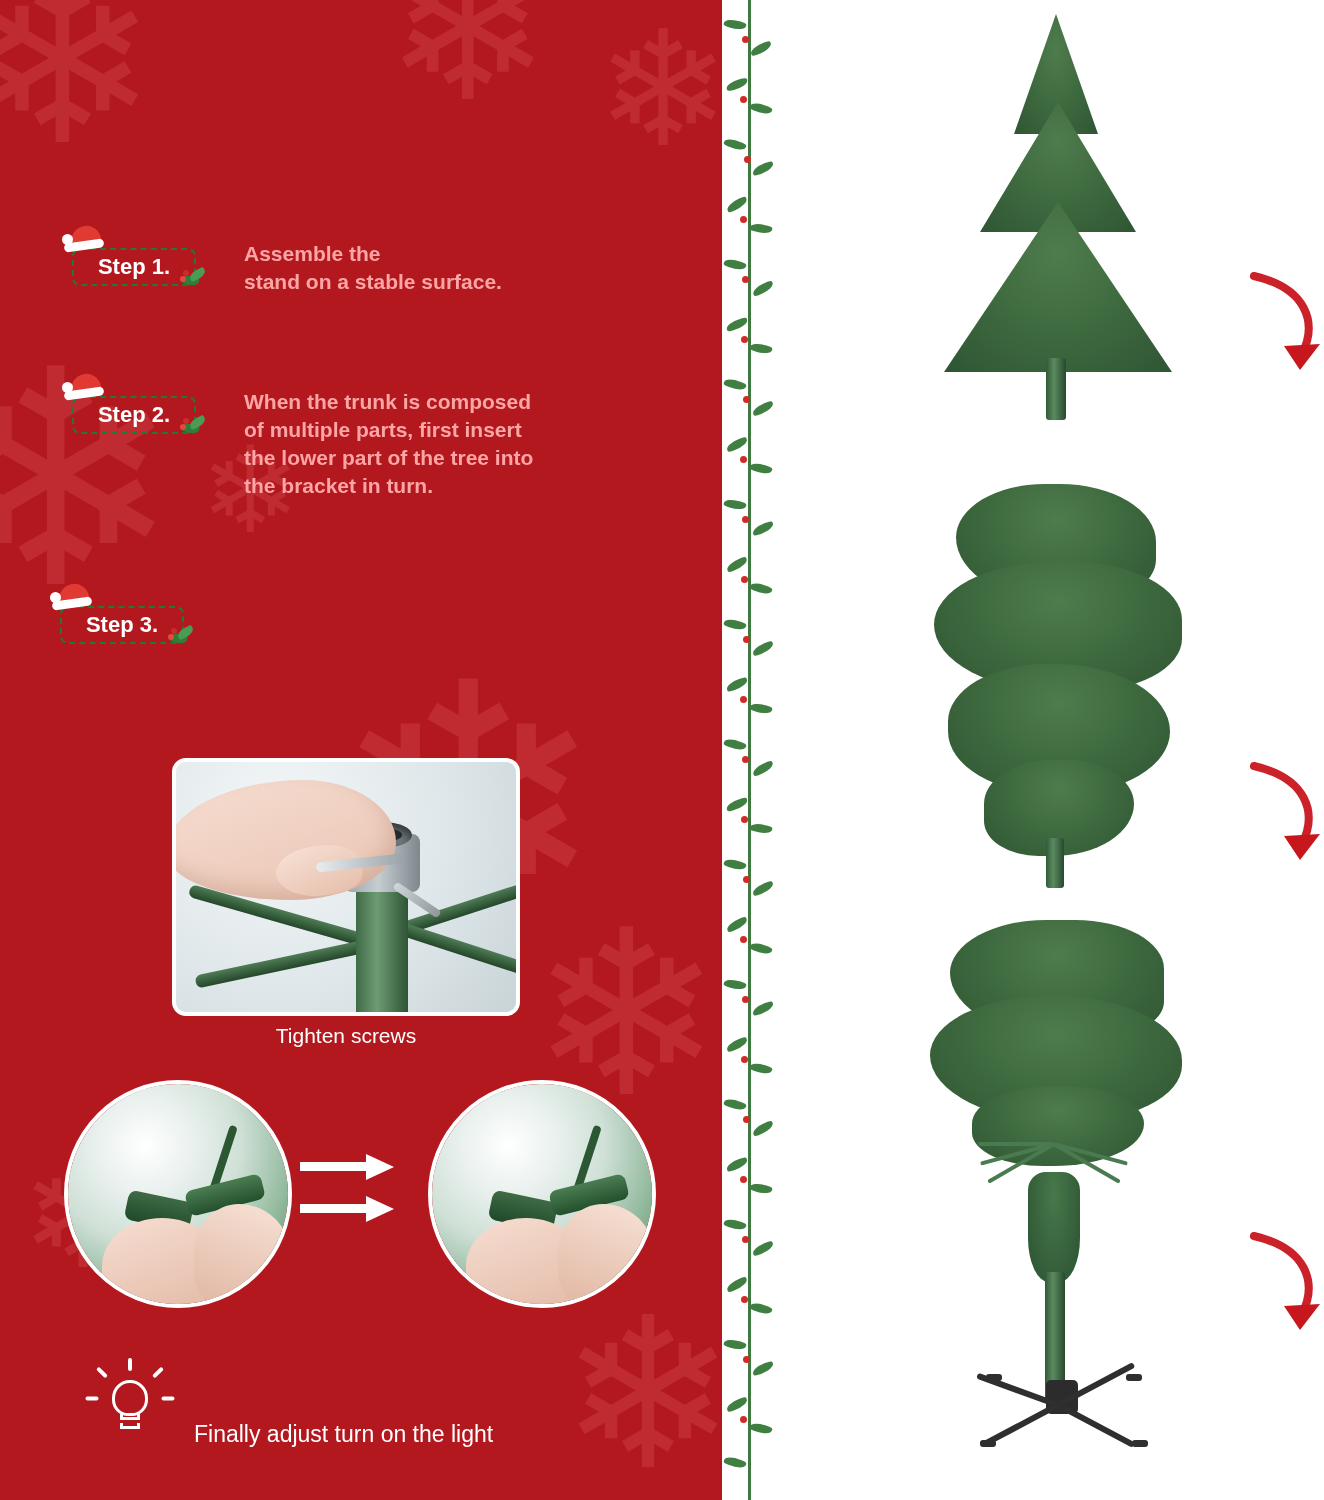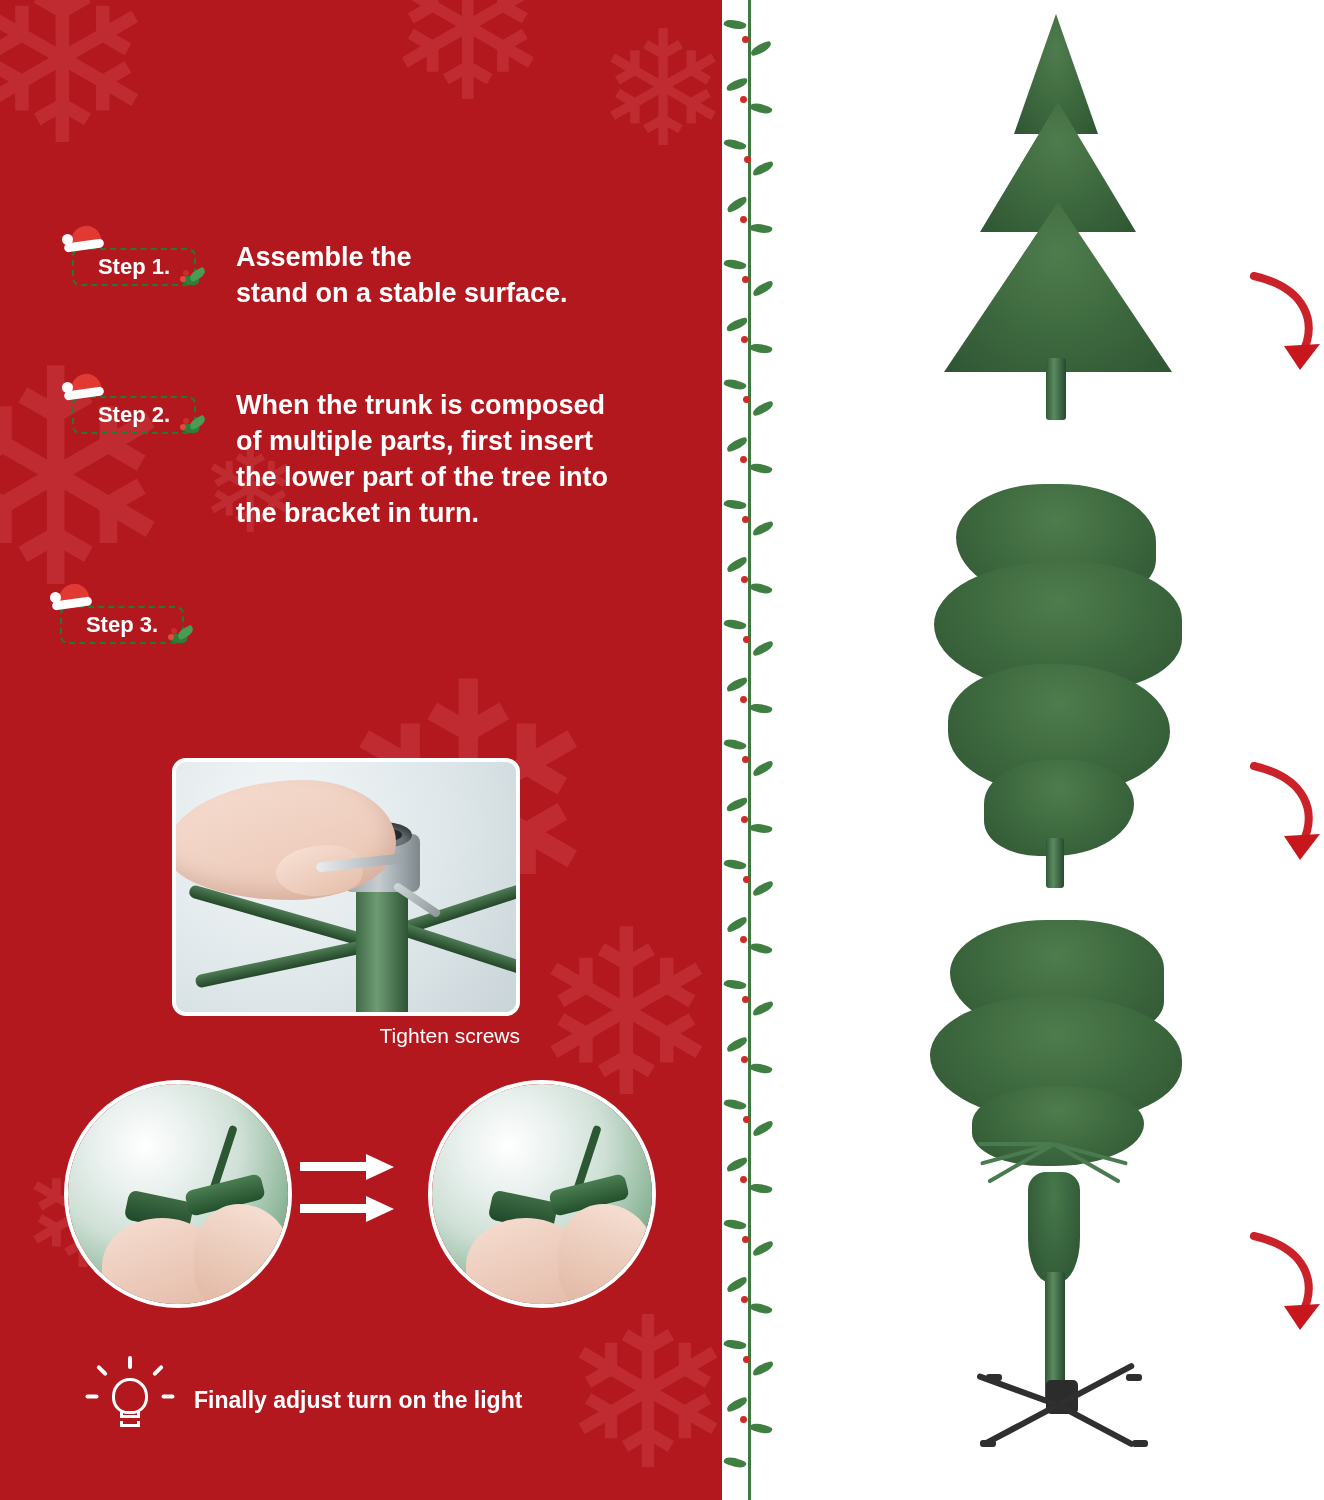--- a/index.html
+++ b/index.html
@@ -136,25 +136,25 @@
   .badge-holly .l1 { left: 2px;  top: 8px;  transform: rotate(18deg); }
   .badge-holly .l2 { left: 9px;  top: 2px;  transform: rotate(-28deg); background: #4a9b53; }
   .badge-holly .berry {
     position: absolute; width: 6px; height: 6px; border-radius: 50%;
     background: #cf2a2a;
   }
   .badge-holly .b1 { left: 3px; top: 2px; }
   .badge-holly .b2 { left: 0px; top: 8px; background:#e24a3c; }
 
   .step-text {
-    color: #ffffff;
-    font-size: 27px;
+    color: #fca5a5;
+    font-size: 21px;
     font-weight: bold;
     line-height: 1.33;
-    margin-left: 28px;
+    margin-left: 36px;
     max-width: 420px;
     white-space: pre-line;
   }
 
   
   .photo-card {
     position: absolute; left: 172px; top: 758px;
     width: 348px; height: 258px;
     border: 4px solid #ffffff;
     border-radius: 14px;
@@ -225,21 +225,21 @@
   .pc-screw2 {
     position: absolute; left: 214px; top: 134px;
     width: 54px; height: 8px;
     background: linear-gradient(90deg,#cfd6d9,#8f979b);
     border-radius: 4px;
     transform: rotate(34deg);
   }
   .photo-caption {
     position: absolute; left: 172px; top: 1024px;
     width: 348px;
-    text-align: right;
+    text-align: center;
     color: #ffffff;
     font-size: 21px;
   }
 
   
   .circle-photo {
     position: absolute; top: 1080px;
     width: 228px; height: 228px;
     border-radius: 50%;
     border: 4px solid #ffffff;
@@ -305,21 +305,21 @@
     border-top: 13px solid transparent;
     border-bottom: 13px solid transparent;
   }
   .cp-arrow-1 { top: 6px; }
   .cp-arrow-2 { top: 48px; }
 
   
   .footer-row {
     position: absolute; left: 84px; top: 1352px;
     width: 600px; height: 96px;
-    display: flex; align-items: center; font-weight: bold;
+    display: flex; align-items: flex-end;
   }
   .bulb {
     position: relative;
     width: 92px; height: 92px;
     flex: 0 0 92px;
   }
   .bulb .glass {
     position: absolute; left: 28px; top: 24px;
     width: 36px; height: 36px;
     border: 3px solid #ffffff;

